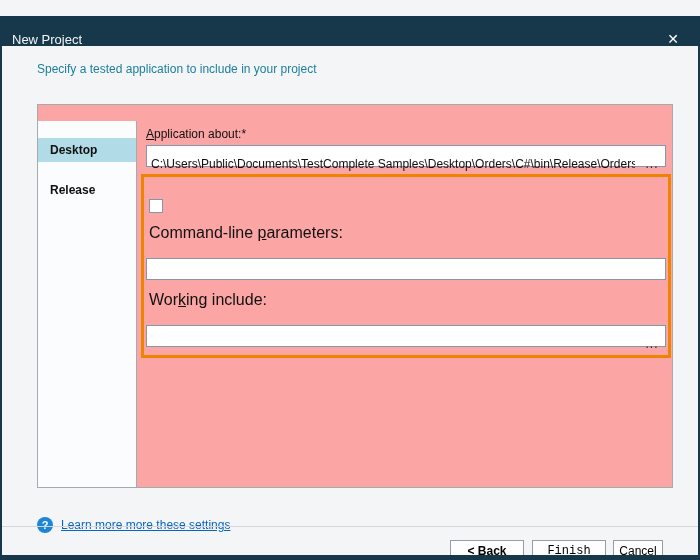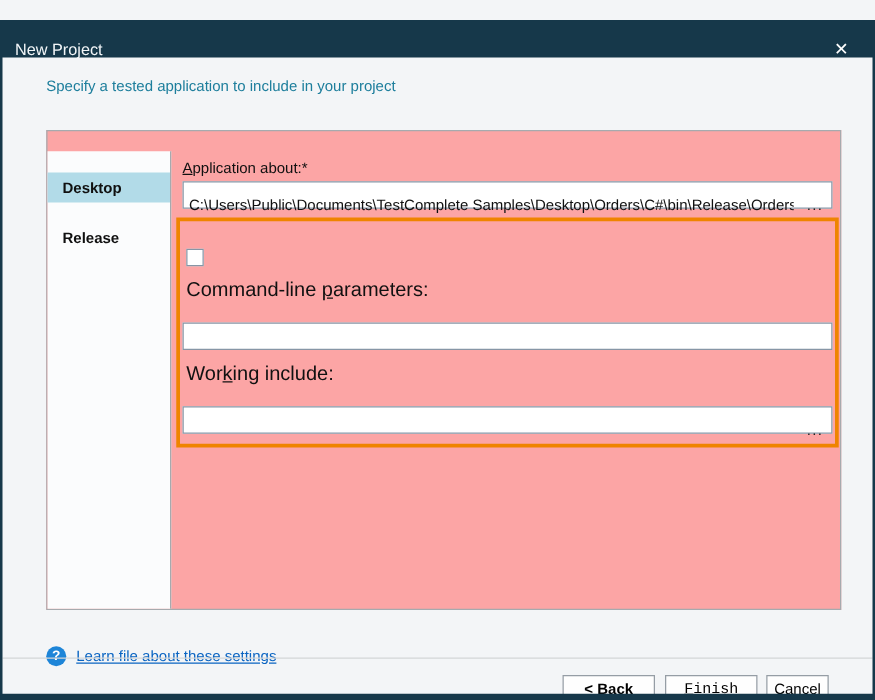--- a/index.html
+++ b/index.html
@@ -142,21 +142,21 @@
         <input type="text" value="" style="">
         <span class="browse">...</span>
       </div>
 
     </div>
   </div>
 </div>
 
 <div class="help-row">
   <span class="help-icon">?</span>
-  <span class="help-link">Learn file about these settings</span>
+  <span class="help-link">Learn more more these settings</span>
 </div>
 
 <div class="separator"></div>
 
 <div class="btn btn-back">
   <span>&lt; </span><span class="accel">B</span><span>ack</span>
 </div>
 <div class="btn btn-finish">
   <span></span><span class="accel">F</span><span>inish</span>
 </div>

